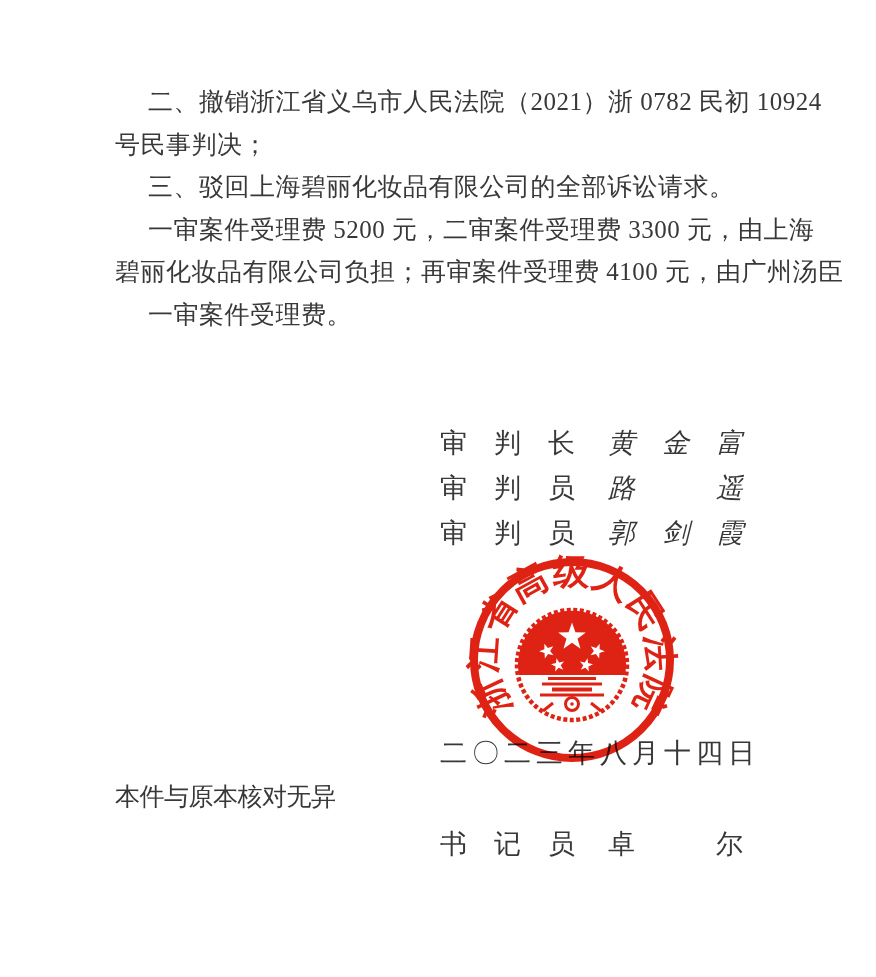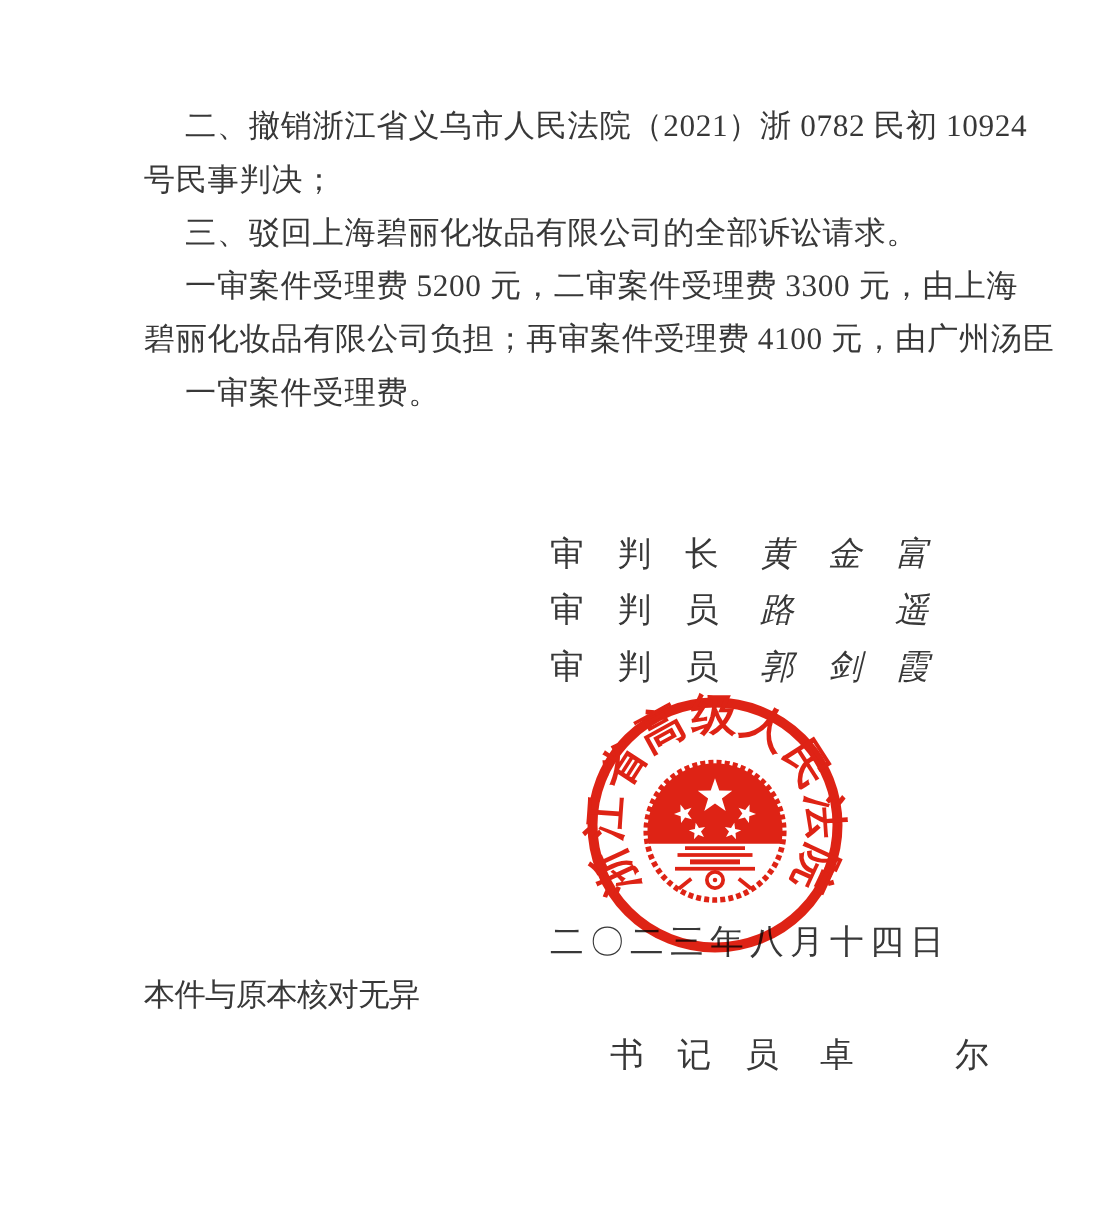--- a/index.html
+++ b/index.html
@@ -33,21 +33,21 @@
   
   .verify-note{
     position:absolute;left:115px;top:781px;
     font-size:25px;line-height:32px;letter-spacing:-0.5px;white-space:nowrap;
   }
   
   .clerk-line{
     position:absolute;left:440px;top:827px;
     font-size:27px;line-height:34px;white-space:nowrap;
   }
-  .clerk-title{display:inline-block;width:168px;margin-left:48px;}
+  .clerk-title{display:inline-block;width:168px;}
   
   .seal{
     position:absolute;left:457px;top:545px;
     width:230px;height:230px;
     mix-blend-mode:multiply;
     opacity:0.95;
     pointer-events:none;
   }
   .seal svg{display:block;width:100%;height:100%;}
   .seal-text{

